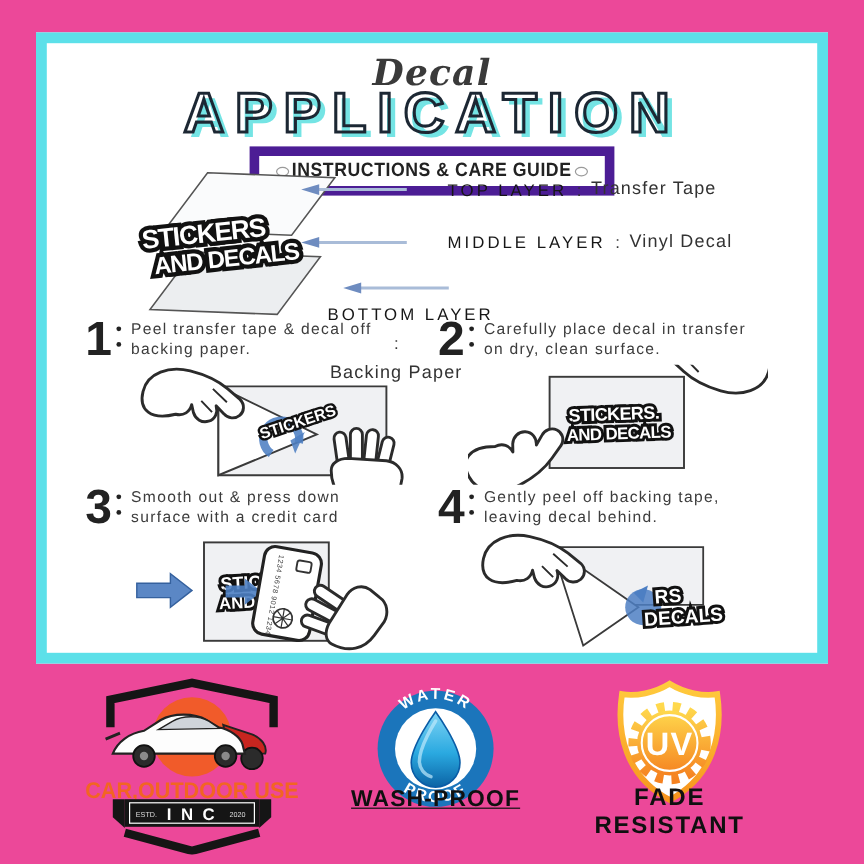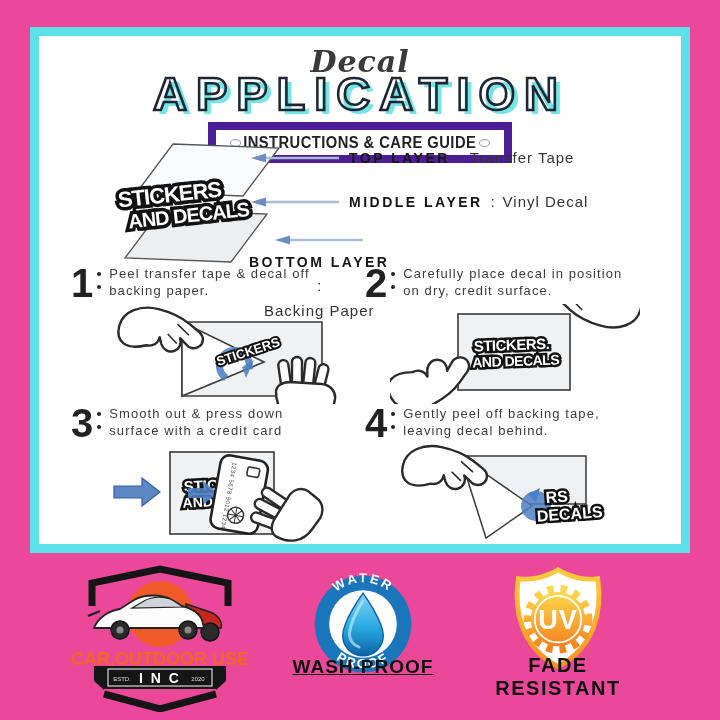--- a/index.html
+++ b/index.html
@@ -25,21 +25,21 @@
   .banner-text{font-weight:bold;font-size:16px;letter-spacing:.5px;color:#222;
          transform:scaleX(.92);white-space:nowrap;}
   .screw{position:absolute;top:9px;width:9px;height:6px;border:1.5px solid #9a9a9a;
          border-radius:50%;}
   .screw.left{left:14px;} .screw.right{right:14px;}
 
   
   .layer-stack{position:absolute;left:72px;top:104px;width:190px;height:132px;}
   .layer-label-row{position:absolute;left:210px;display:flex;align-items:center;gap:8px;white-space:nowrap;}
   .layer-label-row svg{flex:0 0 auto;}
-  .layer-label{font-weight:bold;font-size:14px;letter-spacing:2.5px;color:#161616;}
+  .layer-label{font-weight:normal;font-size:14px;letter-spacing:2.5px;color:#161616;margin-left:24px;}
   .layer-sep{font-size:14px;color:#333;}
   .layer-value{font-size:15px;letter-spacing:1px;color:#333;}
 
   
   .step{position:absolute;width:300px;}
   .step-head{display:flex;align-items:flex-start;}
   .step-num{font-size:40px;font-weight:600;line-height:.85;color:#222;}
   .step-colon{display:flex;flex-direction:column;gap:9px;margin:6px 8px 0 4px;}
   .step-colon i{width:4px;height:4px;border-radius:50%;background:#222;}
   .step-lines{font-size:13px;letter-spacing:1.1px;line-height:1.3;color:#3c3c3c;}
@@ -145,22 +145,22 @@
     </div>
 
     <div class="step" style="left:326px;top:230px;">
       <div class="step-head">
         <span class="step-num">2</span>
         <span class="step-colon">
             <i></i>
             <i></i>
           </span>
         <span class="step-lines">
-          <span>Carefully place decal in position</span><br>
-          <span>on dry, credit surface.</span>
+          <span>Carefully place decal in transfer</span><br>
+          <span>on dry, clean surface.</span>
         </span>
       </div>
       <div class="step-art">
         <svg width="250" height="100" viewBox="0 0 250 100">
           <rect x="68" y="10" width="112" height="76" fill="#f0f1f3" stroke="#3a3a3a" stroke-width="1.6"></rect>
           <g transform="rotate(-2 124 48)">
             <text class="outline-logo" x="84" y="46" font-size="15" stroke-width="5" letter-spacing="-0.5">STICKERS.</text>
             <text class="outline-logo" x="82" y="62" font-size="14" stroke-width="5" letter-spacing="-0.5">AND DECALS</text>
           </g>
           <g transform="translate(246,36) rotate(196 0 0)" stroke="#2b2b2b" stroke-width="2.4" fill="#fff" stroke-linejoin="round">

